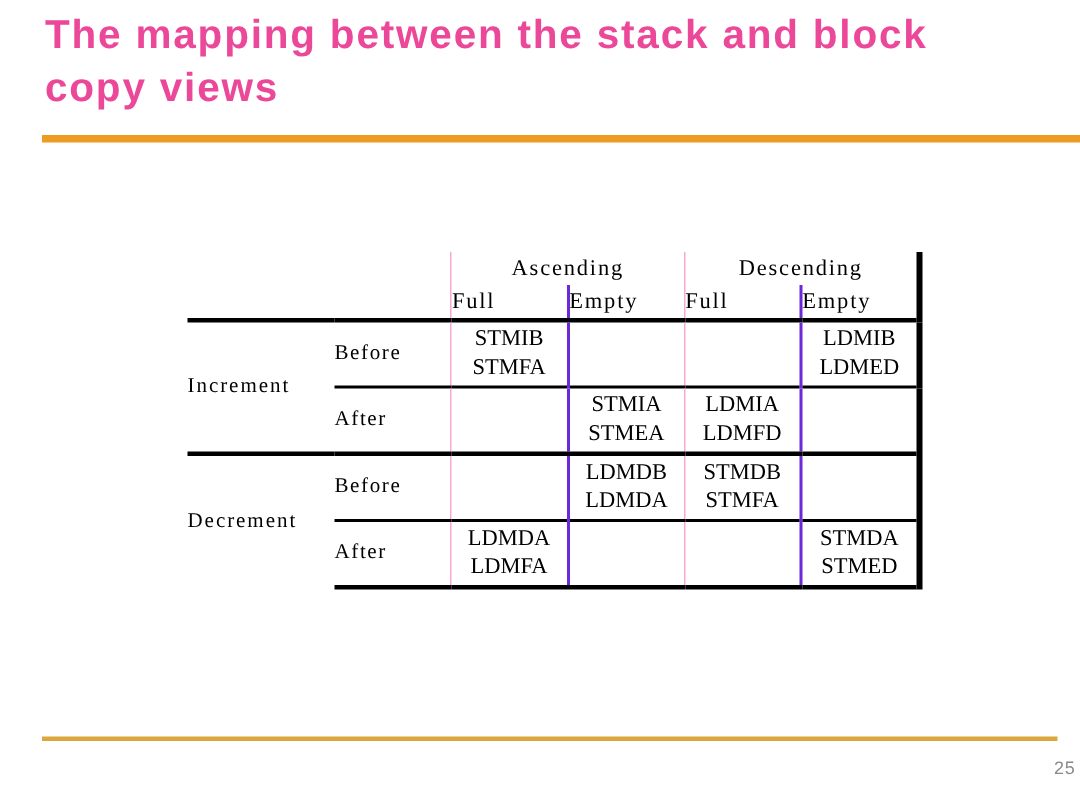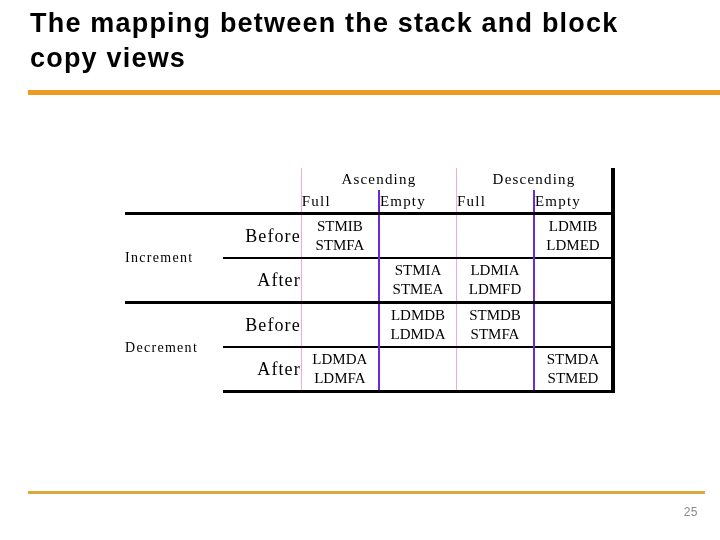--- a/index.html
+++ b/index.html
@@ -19,21 +19,21 @@
   .slide-title {
     position: absolute;
     left: 30px;
     top: 6px;
     width: 660px;
     font-family: "Liberation Sans", sans-serif;
     font-weight: bold;
     font-size: 27px;
     line-height: 35px;
     letter-spacing: 1.2px;
-    color: #000000;
+    color: #ec4899;
   }
 
   
   .rule-top {
     position: absolute;
     left: 28px;
     top: 90px;
     width: 692px;
     height: 5px;
     background: #ED9B21;
@@ -43,21 +43,21 @@
     left: 28px;
     top: 491px;
     width: 677px;
     height: 3px;
     background: #DCA73C;
   }
 
   
   .page-number {
     position: absolute;
-    right: 22px;
+    right: 3px;
     top: 505px;
     font-family: "Liberation Sans", sans-serif;
     font-size: 12px;
     color: #8A8A8A;
     letter-spacing: .5px;
   }
 
   
   .table-wrap {
     position: absolute;
@@ -110,23 +110,22 @@
     font-family: "Liberation Serif", serif;
     font-weight: bold;
     font-size: 14px;
     letter-spacing: 1.3px;
     text-align: left;
     padding-left: 6px;
   }
   .lbl-stage {
     font-family: "Liberation Serif", serif;
     font-weight: bold;
-    font-size: 18px;
+    font-size: 14px;
     letter-spacing: 1.1px;
-    text-align: right;
     padding-right: 10px;
     vertical-align: top;
     padding-top: 4px;
   }
 
   
   .data-cell {
     font-family: "Liberation Serif", serif;
     font-size: 15px;
     text-align: center;

